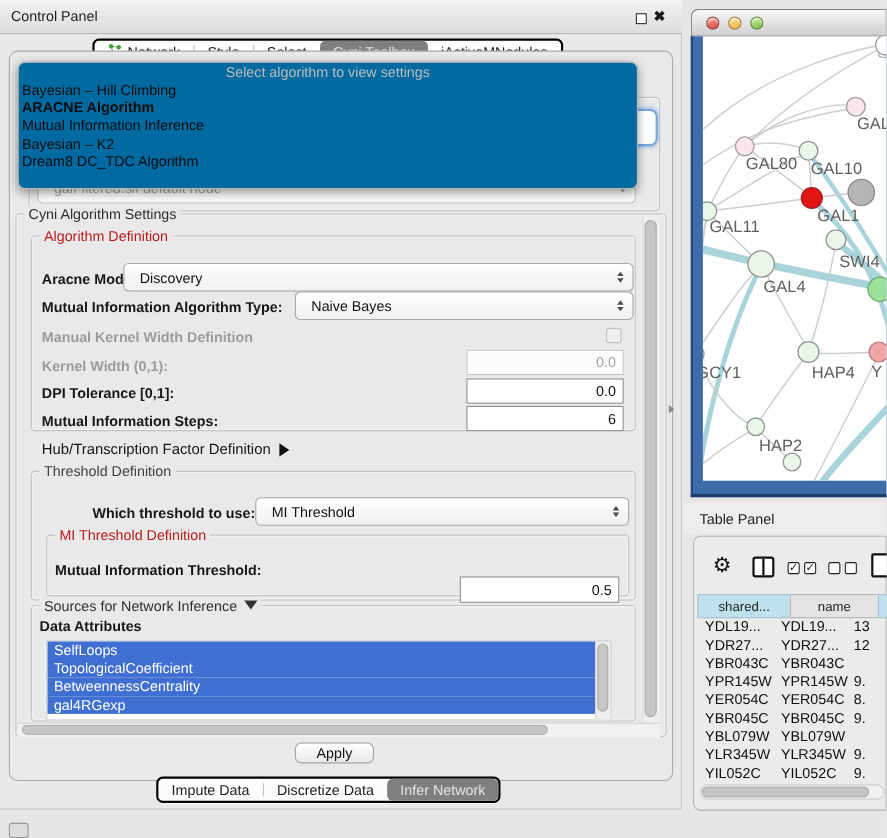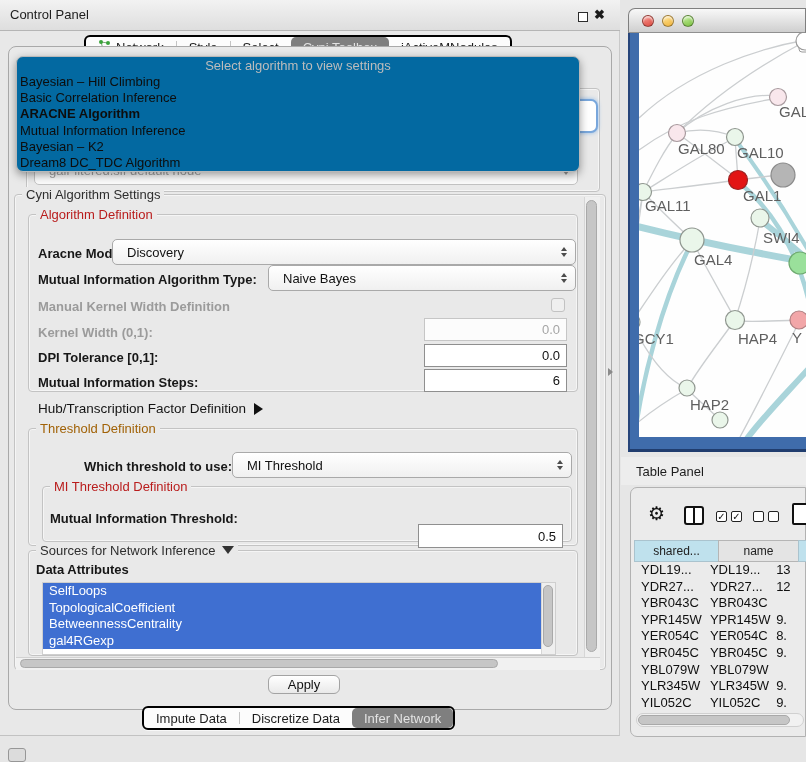--- a/index.html
+++ b/index.html
@@ -18,21 +18,21 @@
   .tabbar { left:84px; top:35px; height:24px; display:inline-flex; align-items:stretch; border:2px solid #000000; border-radius:6px; background:#fcfcfc; box-shadow:0 1px 0 rgba(255,255,255,.7); }
   .tab { display:flex; align-items:center; gap:5px; padding:0 12px; font-size:13px; color:#1c1c1c; }
   .tab-sep { width:1px; background:#c4c4c4; margin:4px 0; }
   .tab.sel { background:#7f7f7f; color:#e3e3e3; border-radius:5px; margin:0; }
 
   .content-panel { left:8px; top:46px; width:604px; height:664px; border:1.5px solid #a9a9a9; border-radius:8px; background:#e9e9e9; }
 
   .group { border:1px solid #c3c3c3; border-radius:4px; box-shadow:inset 0 0 0 1px rgba(255,255,255,.55); }
   .group-label { position:absolute; font-size:13px; background:#e9e9e9; padding:0 4px; color:#2e2e2e; white-space:nowrap; }
   .lbl-blue { color:#b91c1c; }
-  .lbl-green { color:#a16207; }
+  .lbl-green { color:#404040; }
 
   .combo { display:flex; align-items:center; background:linear-gradient(#ffffff,#f0f0f0); border:1px solid #a9a9a9; border-radius:5px; font-size:13px; color:#111; padding:0 8px; }
   .combo .val { padding-left:6px; }
   .spin { margin-left:auto; display:flex; flex-direction:column; gap:2px; }
   .spin i { display:block; width:0; height:0; border-left:3.5px solid transparent; border-right:3.5px solid transparent; }
   .spin .u { border-bottom:4px solid #4c4c4c; }
   .spin .d { border-top:4px solid #4c4c4c; }
   .combo.dis { color:#a3a3a3; background:#fafafa; border-color:#c2c2c2; }
   .combo.dis .spin .u { border-bottom-color:#9a9a9a; } .combo.dis .spin .d { border-top-color:#9a9a9a; }
 
@@ -231,21 +231,20 @@
           <span>Discretize Data</span>
         </div>
       <div class="tab sel">
           <span>Infer Network</span>
         </div>
     </div>
 
     <div class="abs popup">
       <div class="ph">Select algorithm to view settings</div>
       <div class="it">Bayesian – Hill Climbing</div>
-      <div class="it">Basic Correlation Inference</div>
       <div class="it bold">ARACNE Algorithm</div>
       <div class="it">Mutual Information Inference</div>
       <div class="it">Bayesian – K2</div>
       <div class="it">Dream8 DC_TDC Algorithm</div>
     </div>
   </div>
 
   <div class="abs divider-arrow"></div>
   <div class="abs mini-icon"></div>
 

